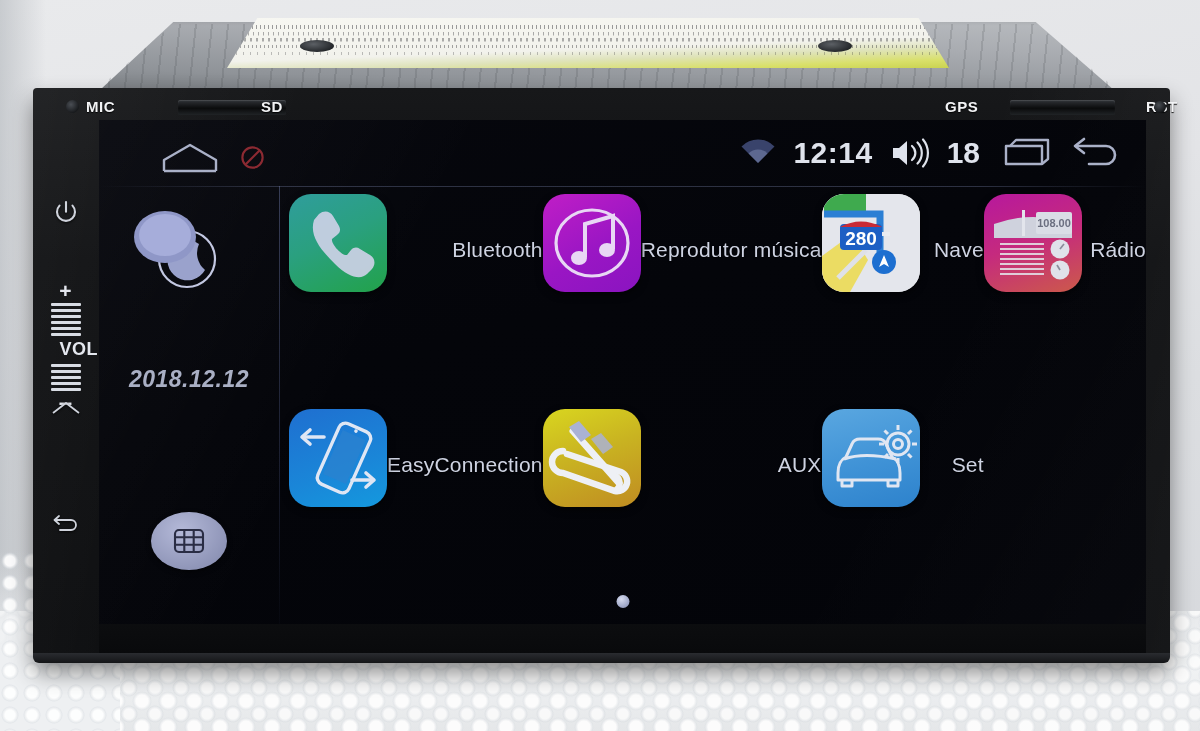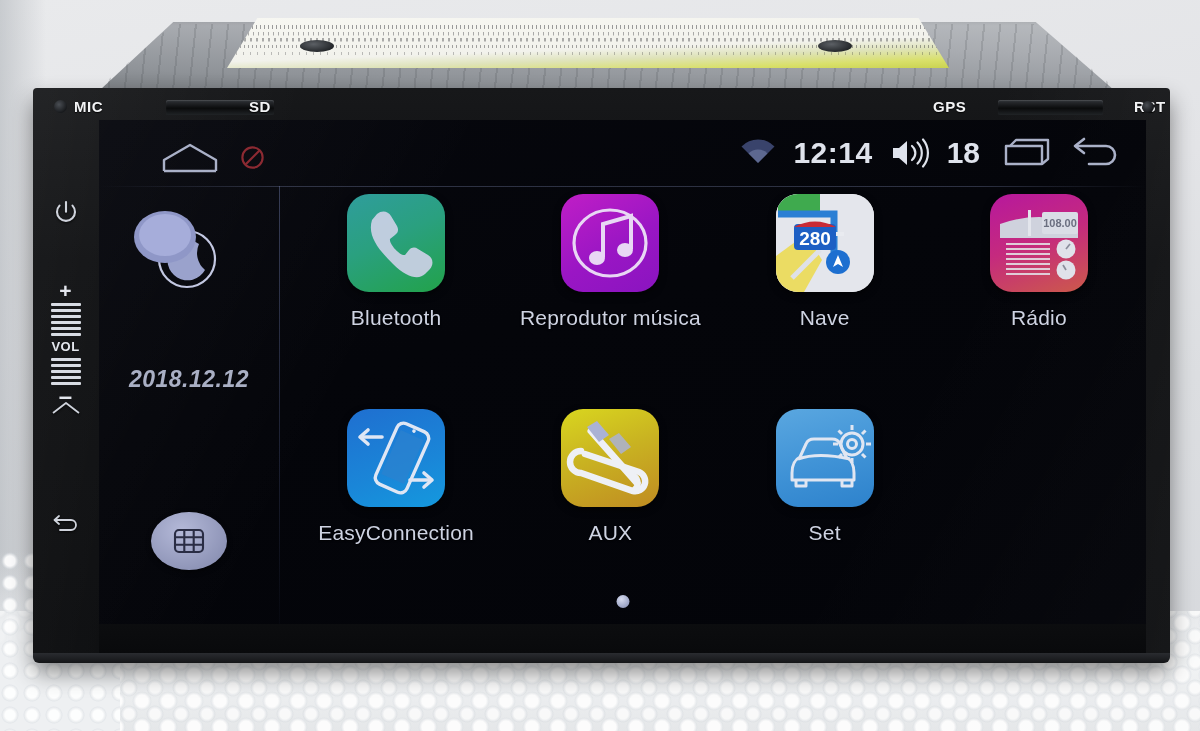--- a/index.html
+++ b/index.html
@@ -64,21 +64,21 @@
     position: absolute; left: 33px; top: 88px; width: 1137px; height: 573px;
     background: linear-gradient(180deg,#17181a 0%,#0e0f11 30%,#0a0b0d 100%);
     border-radius: 4px 4px 8px 8px;
     box-shadow: 0 12px 22px rgba(0,0,0,.45);
   }
   .device-glint { position:absolute; left:0; top:0; width:100%; height:100%; border-radius:4px 4px 8px 8px;
     background: linear-gradient(100deg, rgba(255,255,255,.055) 0%, rgba(255,255,255,0) 22%, rgba(255,255,255,0) 78%, rgba(255,255,255,.05) 100%);
     pointer-events:none; }
 
   
-  .bezel-top { position:absolute; left:0; top:0; width:100%; height:30px; }
+  .bezel-top { position:absolute; left:12px; top:0; width:100%; height:30px; }
   .mic-hole { position:absolute; left:21px; top:12px; width:13px; height:13px; border-radius:50%;
     background: radial-gradient(circle at 38% 35%, #4a4e54, #17191c 72%); }
   .lbl { position:absolute; color:#f2f3f5; font-size:15px; font-weight:700; letter-spacing:.6px;
     text-shadow: 0 1px 1px rgba(0,0,0,.9); }
   .lbl-mic { left:41px; top:10px; }
   .lbl-sd  { left:175px; top:10px;margin-left:41px; }
   .lbl-gps { left:900px; top:10px; }
   .lbl-rst { left:1062px; top:10px;margin-left:39px; }
   .sd-slot { position:absolute; left:133px; top:12px; width:108px; height:15px; border-radius:2px;
     background: linear-gradient(180deg,#303338,#0a0b0c 55%,#202326);
@@ -91,21 +91,21 @@
 
   
   .hwbar { position:absolute; left:0; top:30px; width:65px; height:543px; }
   .hw { position:absolute; left:0; width:65px; text-align:center; color:#cfd3dc; }
   .hw svg { display:block; margin:0 auto; filter: drop-shadow(0 1px 1px rgba(0,0,0,.8)); }
   .hw-power { top:80px; }
   .vol-wrap { position:absolute; left:0; top:165px; width:65px; text-align:center; color:#e4e7ee; }
   .vol-sign { font-size:21px; font-weight:700; line-height:16px; }
   .vol-bars { width:30px; margin:4px auto 0; }
   .vol-bar { height:3px; background:#d8dce4; margin:0 0 3px; border-radius:1px; }
-  .vol-text { font-size:13px; font-weight:700; letter-spacing:.5px; margin:1px 0; }
+  .vol-text { font-size:18px; font-weight:700; letter-spacing:.5px; margin:1px 0;text-align:right; }
   .hw-home { top:280px; }
   .hw-back { top:395px; }
 
   
   .screen {
     position:absolute; left:66px; top:32px; width:1047px; height:504px;
     background: linear-gradient(165deg,#06070d 0%,#04050a 40%,#030409 100%);
     overflow:hidden;
   }
   .screen-sheen { position:absolute; inset:0; pointer-events:none;
@@ -133,21 +133,21 @@
     background: radial-gradient(ellipse at 40% 32%, #b4b9d8, #8d93b6 75%, #7d83a8 100%);
     display:flex; align-items:center; justify-content:center;
     box-shadow: 0 2px 5px rgba(0,0,0,.5); }
   .divider { position:absolute; left:180px; top:66px; width:1px; height:438px;
     background: linear-gradient(180deg, rgba(110,122,170,.45), rgba(80,92,140,.30) 60%, rgba(60,70,110,.05)); }
 
   
   .grid { position:absolute; left:190px; top:74px; width:857px; height:430px;
     display:grid; grid-template-columns: repeat(4,1fr); grid-template-rows: repeat(2,1fr);
     align-items:start; justify-items:center; }
-  .app { width:100%; display:flex; flex-direction:column; align-items:center; cursor:pointer;justify-content:space-between; }
+  .app { width:100%; display:flex; flex-direction:row; align-items:center; cursor:pointer;justify-content:space-between; }
   .app-icon { width:98px; height:98px; border-radius:22px; position:relative; overflow:hidden;
     box-shadow: 0 3px 7px rgba(0,0,0,.55); }
   .app-label { margin-top:14px; color:#ced3e2; font-size:21px; letter-spacing:.2px;
     text-shadow: 0 1px 2px rgba(0,0,0,.8); white-space:nowrap; }
   .pagedot { position:absolute; left:50%; bottom:16px; transform:translateX(-50%);
     width:13px; height:13px; border-radius:50%;
     background: radial-gradient(circle at 38% 32%, #d7dcef, #9aa2c4 70%); }
 
   
   .ic-bt { background: linear-gradient(155deg,#2f9d9c 0%,#2aa07f 45%,#22a24a 100%); }

